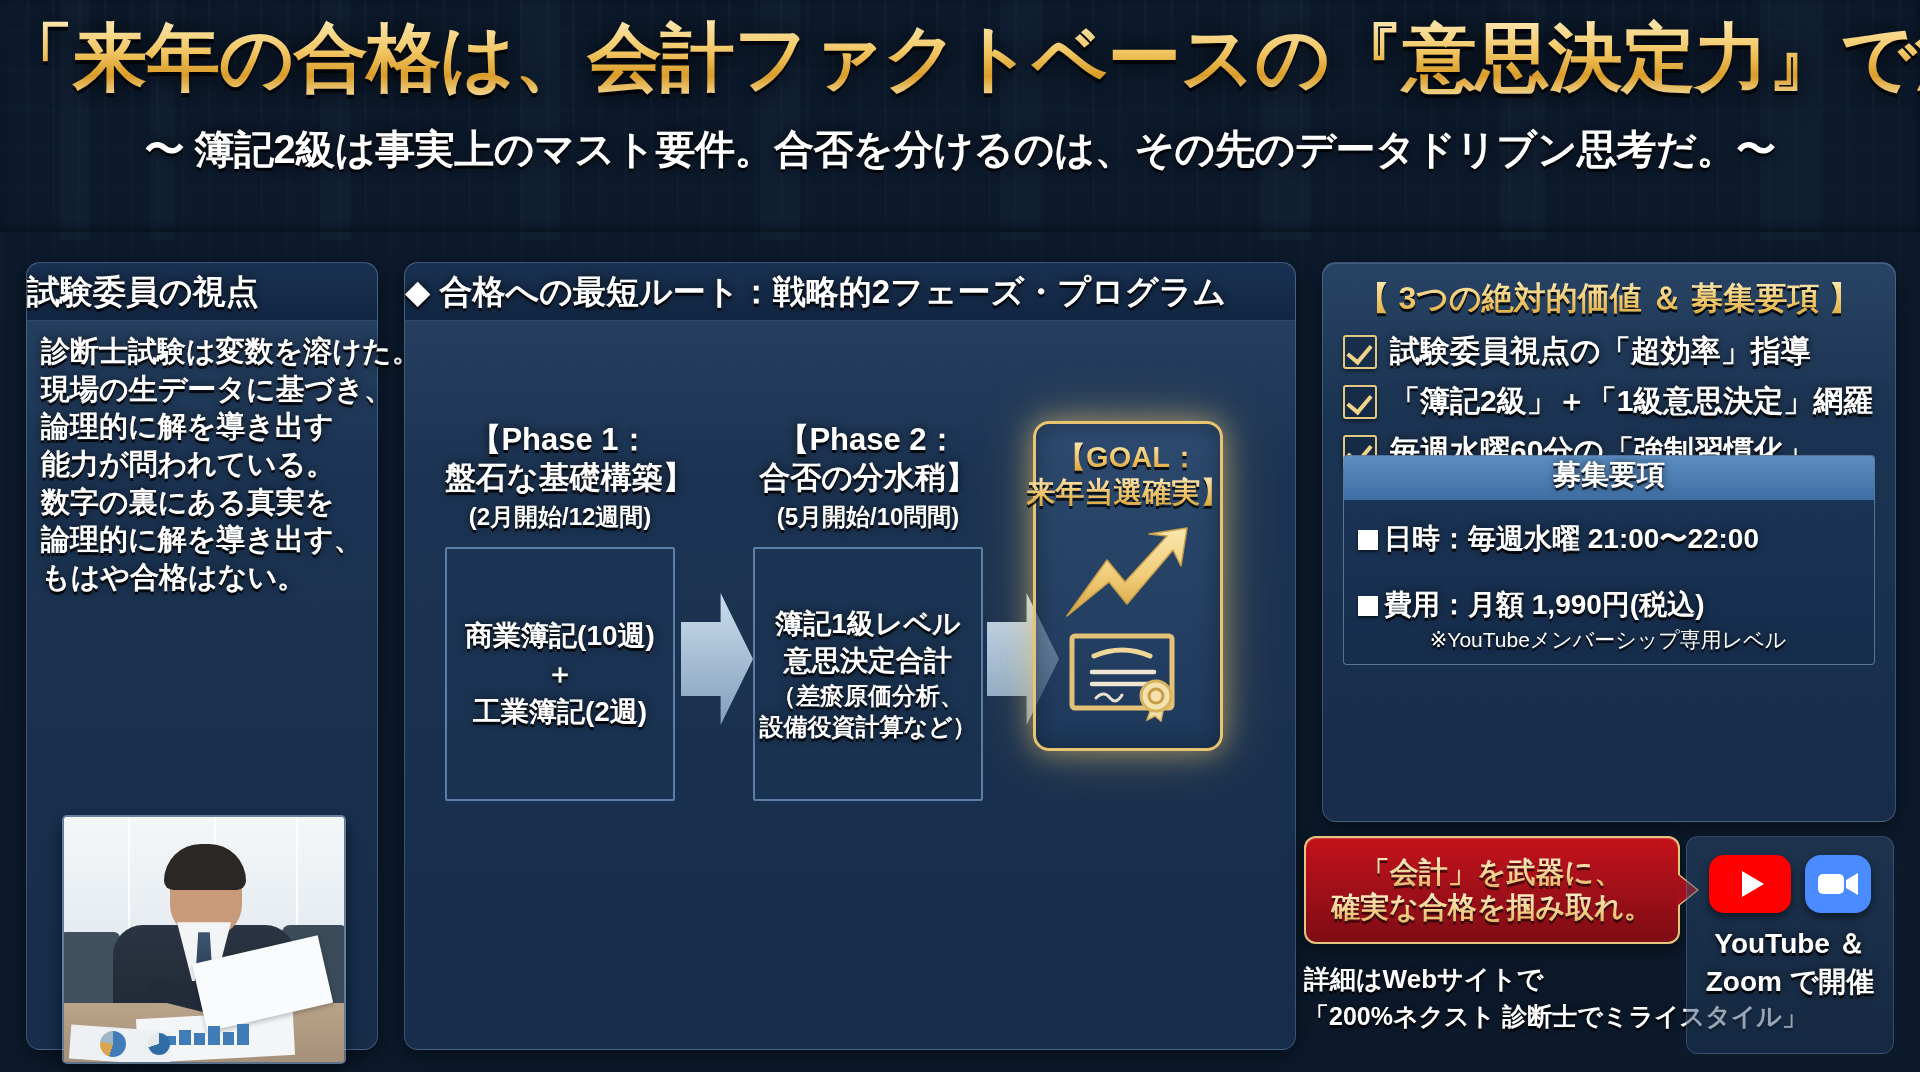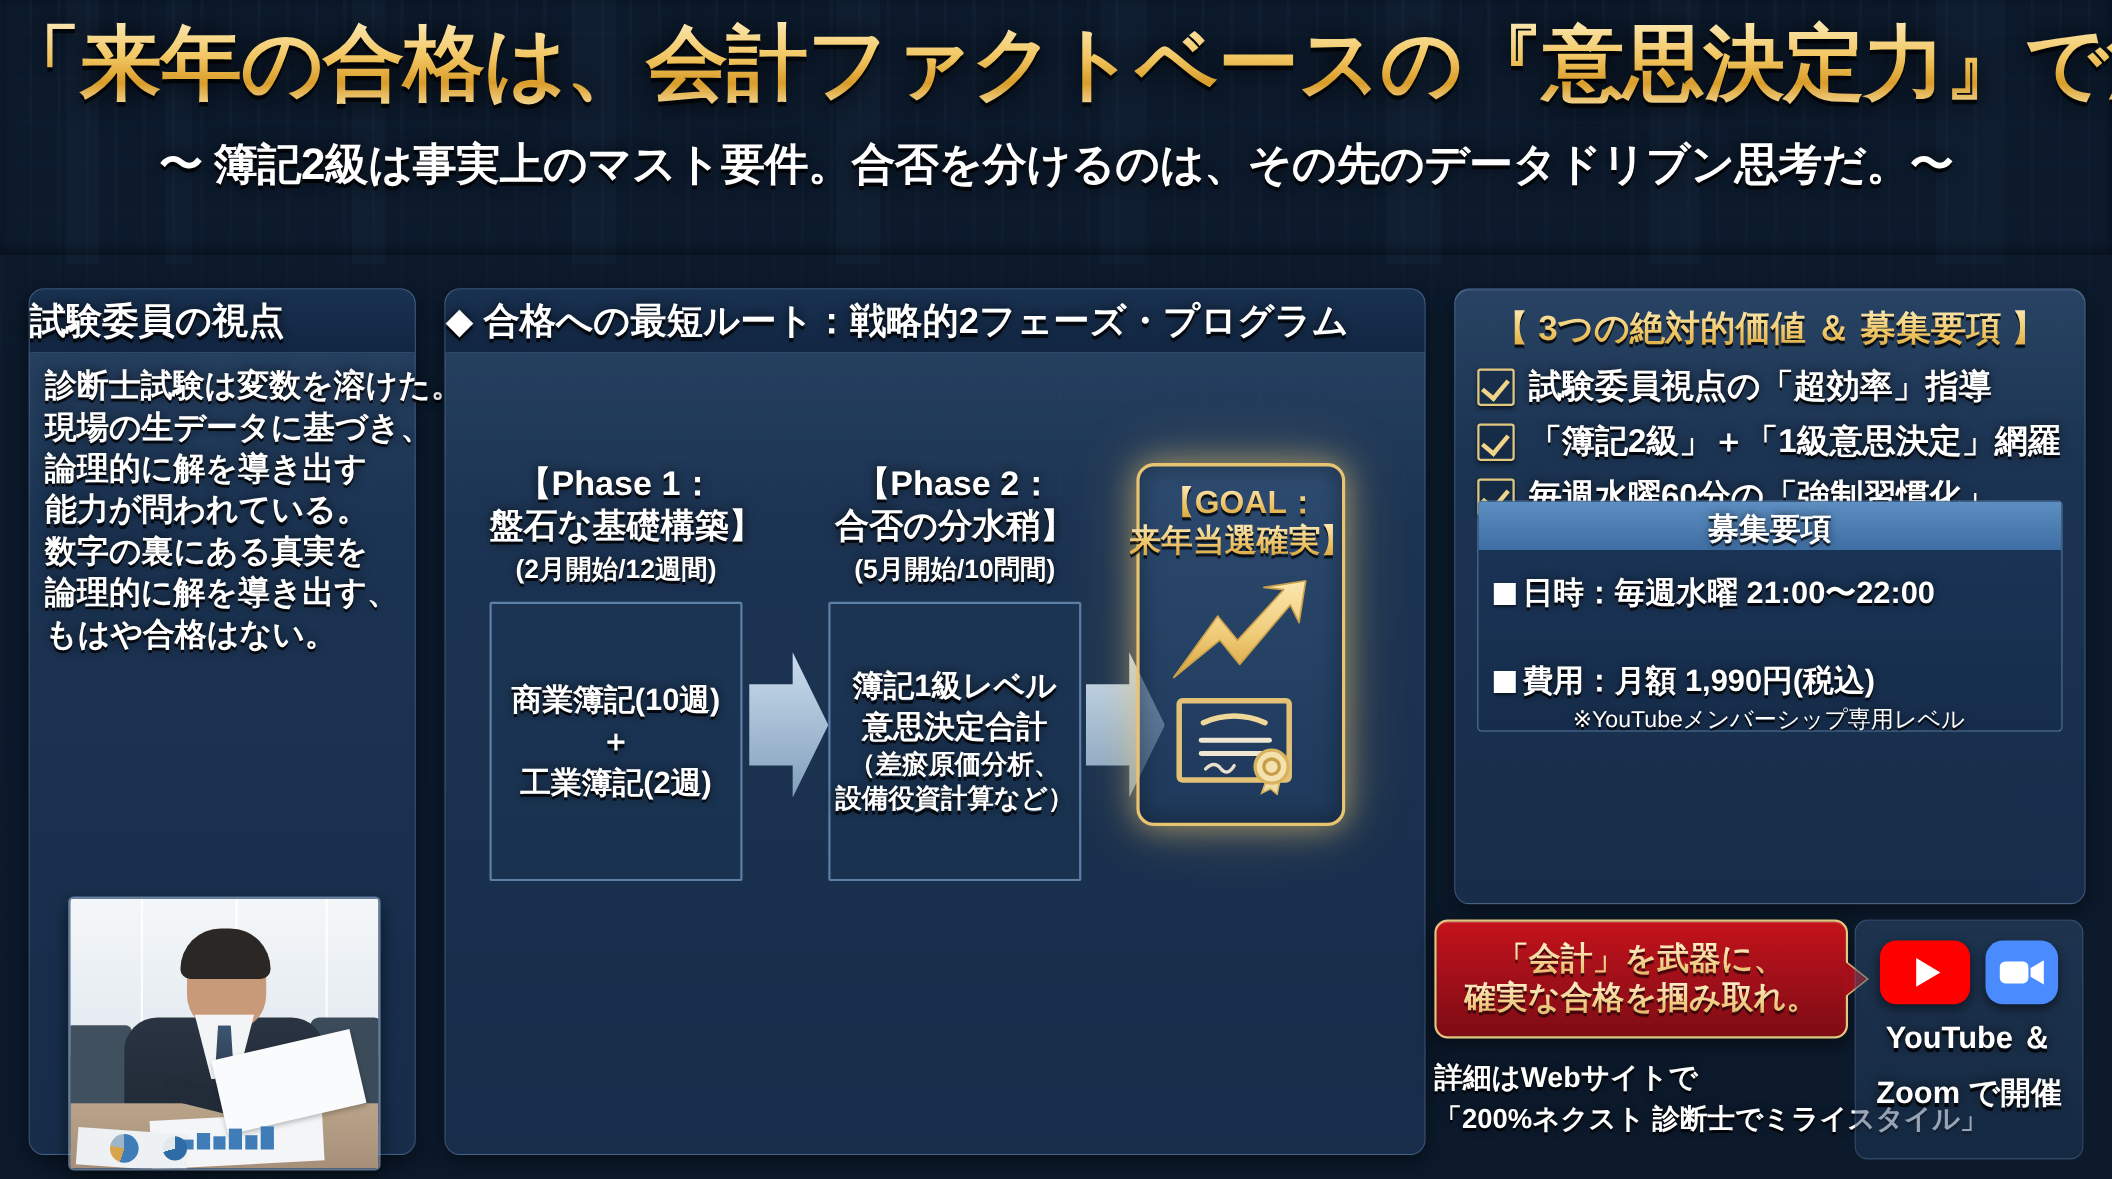--- a/index.html
+++ b/index.html
@@ -146,21 +146,21 @@
   .chkbox{width:30px;height:30px;flex:0 0 30px;border:2px solid #e3c97f;border-radius:3px;position:relative;
     background:rgba(10,26,46,.35);box-shadow:0 2px 4px rgba(0,0,0,.5);}
   .chkbox:after{content:"";position:absolute;left:7px;top:3px;width:11px;height:19px;
     border:solid #f0d489;border-width:0 4px 4px 0;transform:rotate(40deg);}
   .chk-t{font-size:30px;font-weight:bold;color:#fff;white-space:nowrap;
     text-shadow:0 3px 0 rgba(0,0,0,.8),0 0 9px rgba(0,0,0,.7);}
   .recruit{position:absolute;left:20px;top:192px;width:530px;height:208px;border-radius:4px;
     border:1px solid rgba(160,200,240,.45);overflow:hidden;
     background:linear-gradient(180deg,rgba(28,55,90,.72),rgba(22,45,76,.80));}
   .recruit-hd{height:44px;background:linear-gradient(180deg,#5d8ec2,#3e6ea3);
-    display:flex;align-items:flex-end;justify-content:center;}
+    display:flex;align-items:flex-start;justify-content:center;}
   .recruit-hd span{font-size:28px;font-weight:bold;color:#fff;
     text-shadow:0 3px 0 rgba(0,0,0,.7),0 0 8px rgba(0,0,0,.6);}
   .rrow{font-size:28px;font-weight:bold;color:#fff;white-space:nowrap;
     text-shadow:0 3px 0 rgba(0,0,0,.8),0 0 9px rgba(0,0,0,.7);}
   .rnote{font-size:21px;font-weight:normal;color:#fff;white-space:nowrap;text-align:center;
     text-shadow:0 3px 0 rgba(0,0,0,.8),0 0 8px rgba(0,0,0,.7);}
   .sq{display:inline-block;width:20px;height:20px;background:#fff;margin-right:6px;
     box-shadow:0 2px 3px rgba(0,0,0,.6);vertical-align:-2px;}
 
   
@@ -337,21 +337,21 @@
     </div>
 
     <div class="recruit">
       <div class="recruit-hd">
         <span>募集要項</span>
       </div>
       <div style="padding:20px 16px 0 14px;box-sizing:border-box;">
         <div class="rrow">
           <span class="sq"></span><span>日時：毎週水曜 21:00〜22:00</span>
         </div>
-        <div class="rrow" style="margin-top:42px">
+        <div class="rrow" style="margin-top:28px">
           <span class="sq"></span><span>費用：月額 1,990円(税込)</span>
         </div>
         <div class="rnote" style="margin-top:2px">※YouTubeメンバーシップ専用レベル</div>
       </div>
     </div>
   </div>
 
   <div class="cta">
     <div class="cta-l">「会計」を武器に、</div>
     <div class="cta-l">確実な合格を掴み取れ。</div>
@@ -365,15 +365,15 @@
           <i></i>
         </span>
       <span class="zm">
         <svg width="42" height="26" viewBox="0 0 42 26">
           <rect x="1" y="3" width="26" height="20" rx="5" fill="#fff"></rect>
           <path d="M29 9 L41 2 L41 24 L29 17 Z" fill="#fff"></path>
         </svg>
       </span>
     </div>
     <div class="plat-t">YouTube ＆</div>
-    <div class="plat-t" style="margin-top:16px">Zoom で開催</div>
+    <div class="plat-t" style="margin-top:4px">Zoom で開催</div>
   </div>
 </div>
 
 </body></html>

